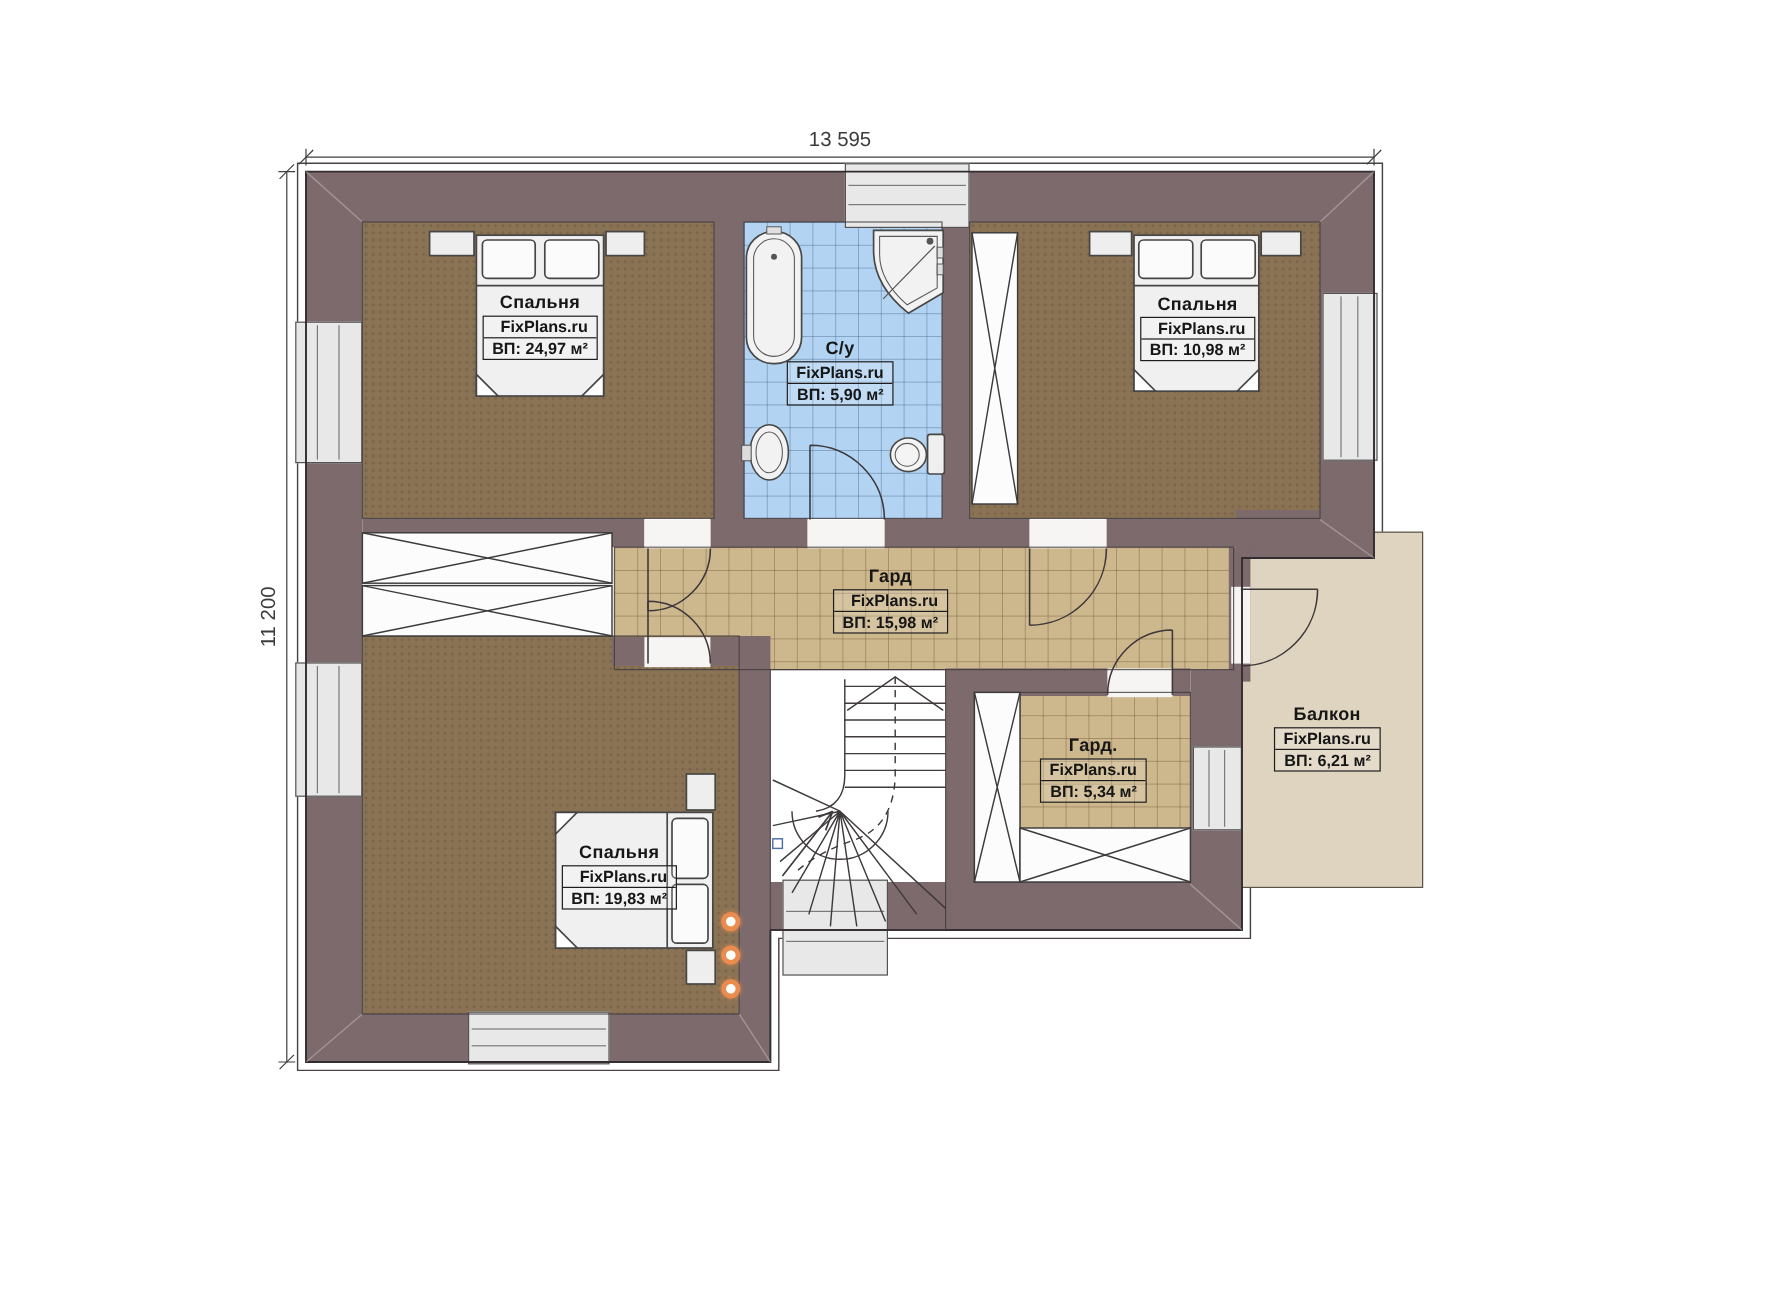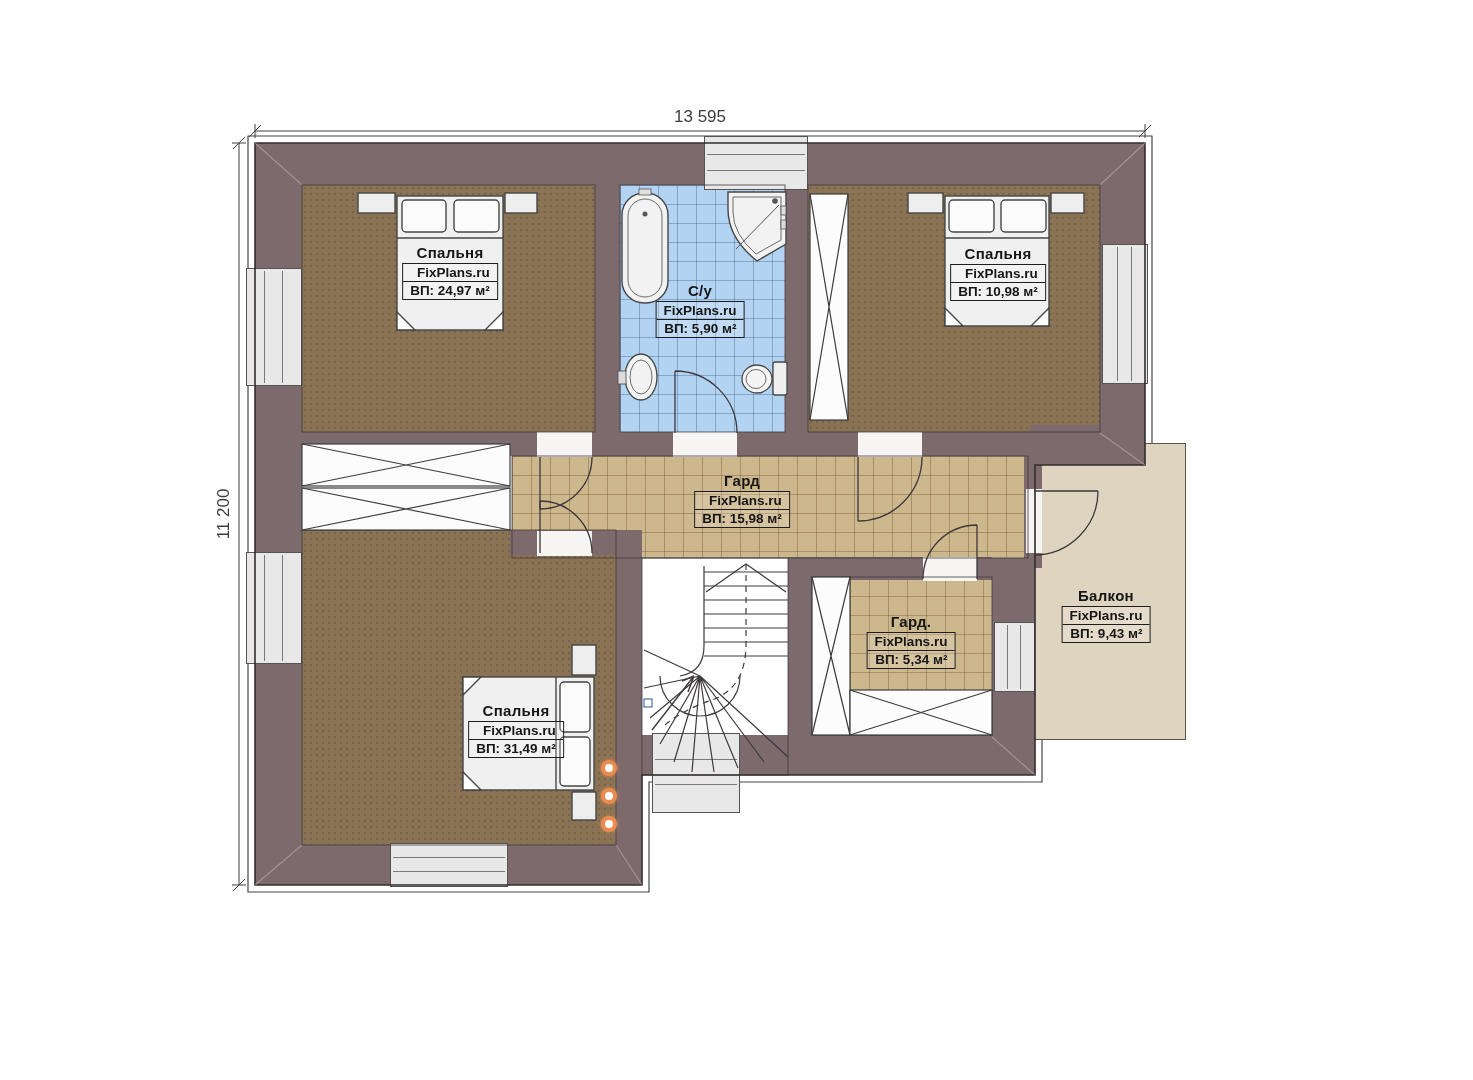--- a/index.html
+++ b/index.html
@@ -293,33 +293,33 @@
     <div class="room-box">
       <div class="room-row">FixPlans.ru</div>
       <div class="room-row">ВП: 15,98 м²</div>
     </div>
   </div>
 
   <div class="room-label" style="left:516px;top:730px">
     <div class="room-name">Спальня</div>
     <div class="room-box">
       <div class="room-row">FixPlans.ru</div>
-      <div class="room-row">ВП: 31,49 м²</div>
+      <div class="room-row">ВП: 19,83 м²</div>
     </div>
   </div>
 
   <div class="room-label" style="left:911px;top:641px">
     <div class="room-name">Гард.</div>
     <div class="room-box">
       <div class="room-row">FixPlans.ru</div>
       <div class="room-row">ВП: 5,34 м²</div>
     </div>
   </div>
 
   <div class="room-label" style="left:1106px;top:615px">
     <div class="room-name">Балкон</div>
     <div class="room-box">
       <div class="room-row">FixPlans.ru</div>
-      <div class="room-row">ВП: 9,43 м²</div>
+      <div class="room-row">ВП: 6,21 м²</div>
     </div>
   </div>
 
 </div>
 
 </body></html>

